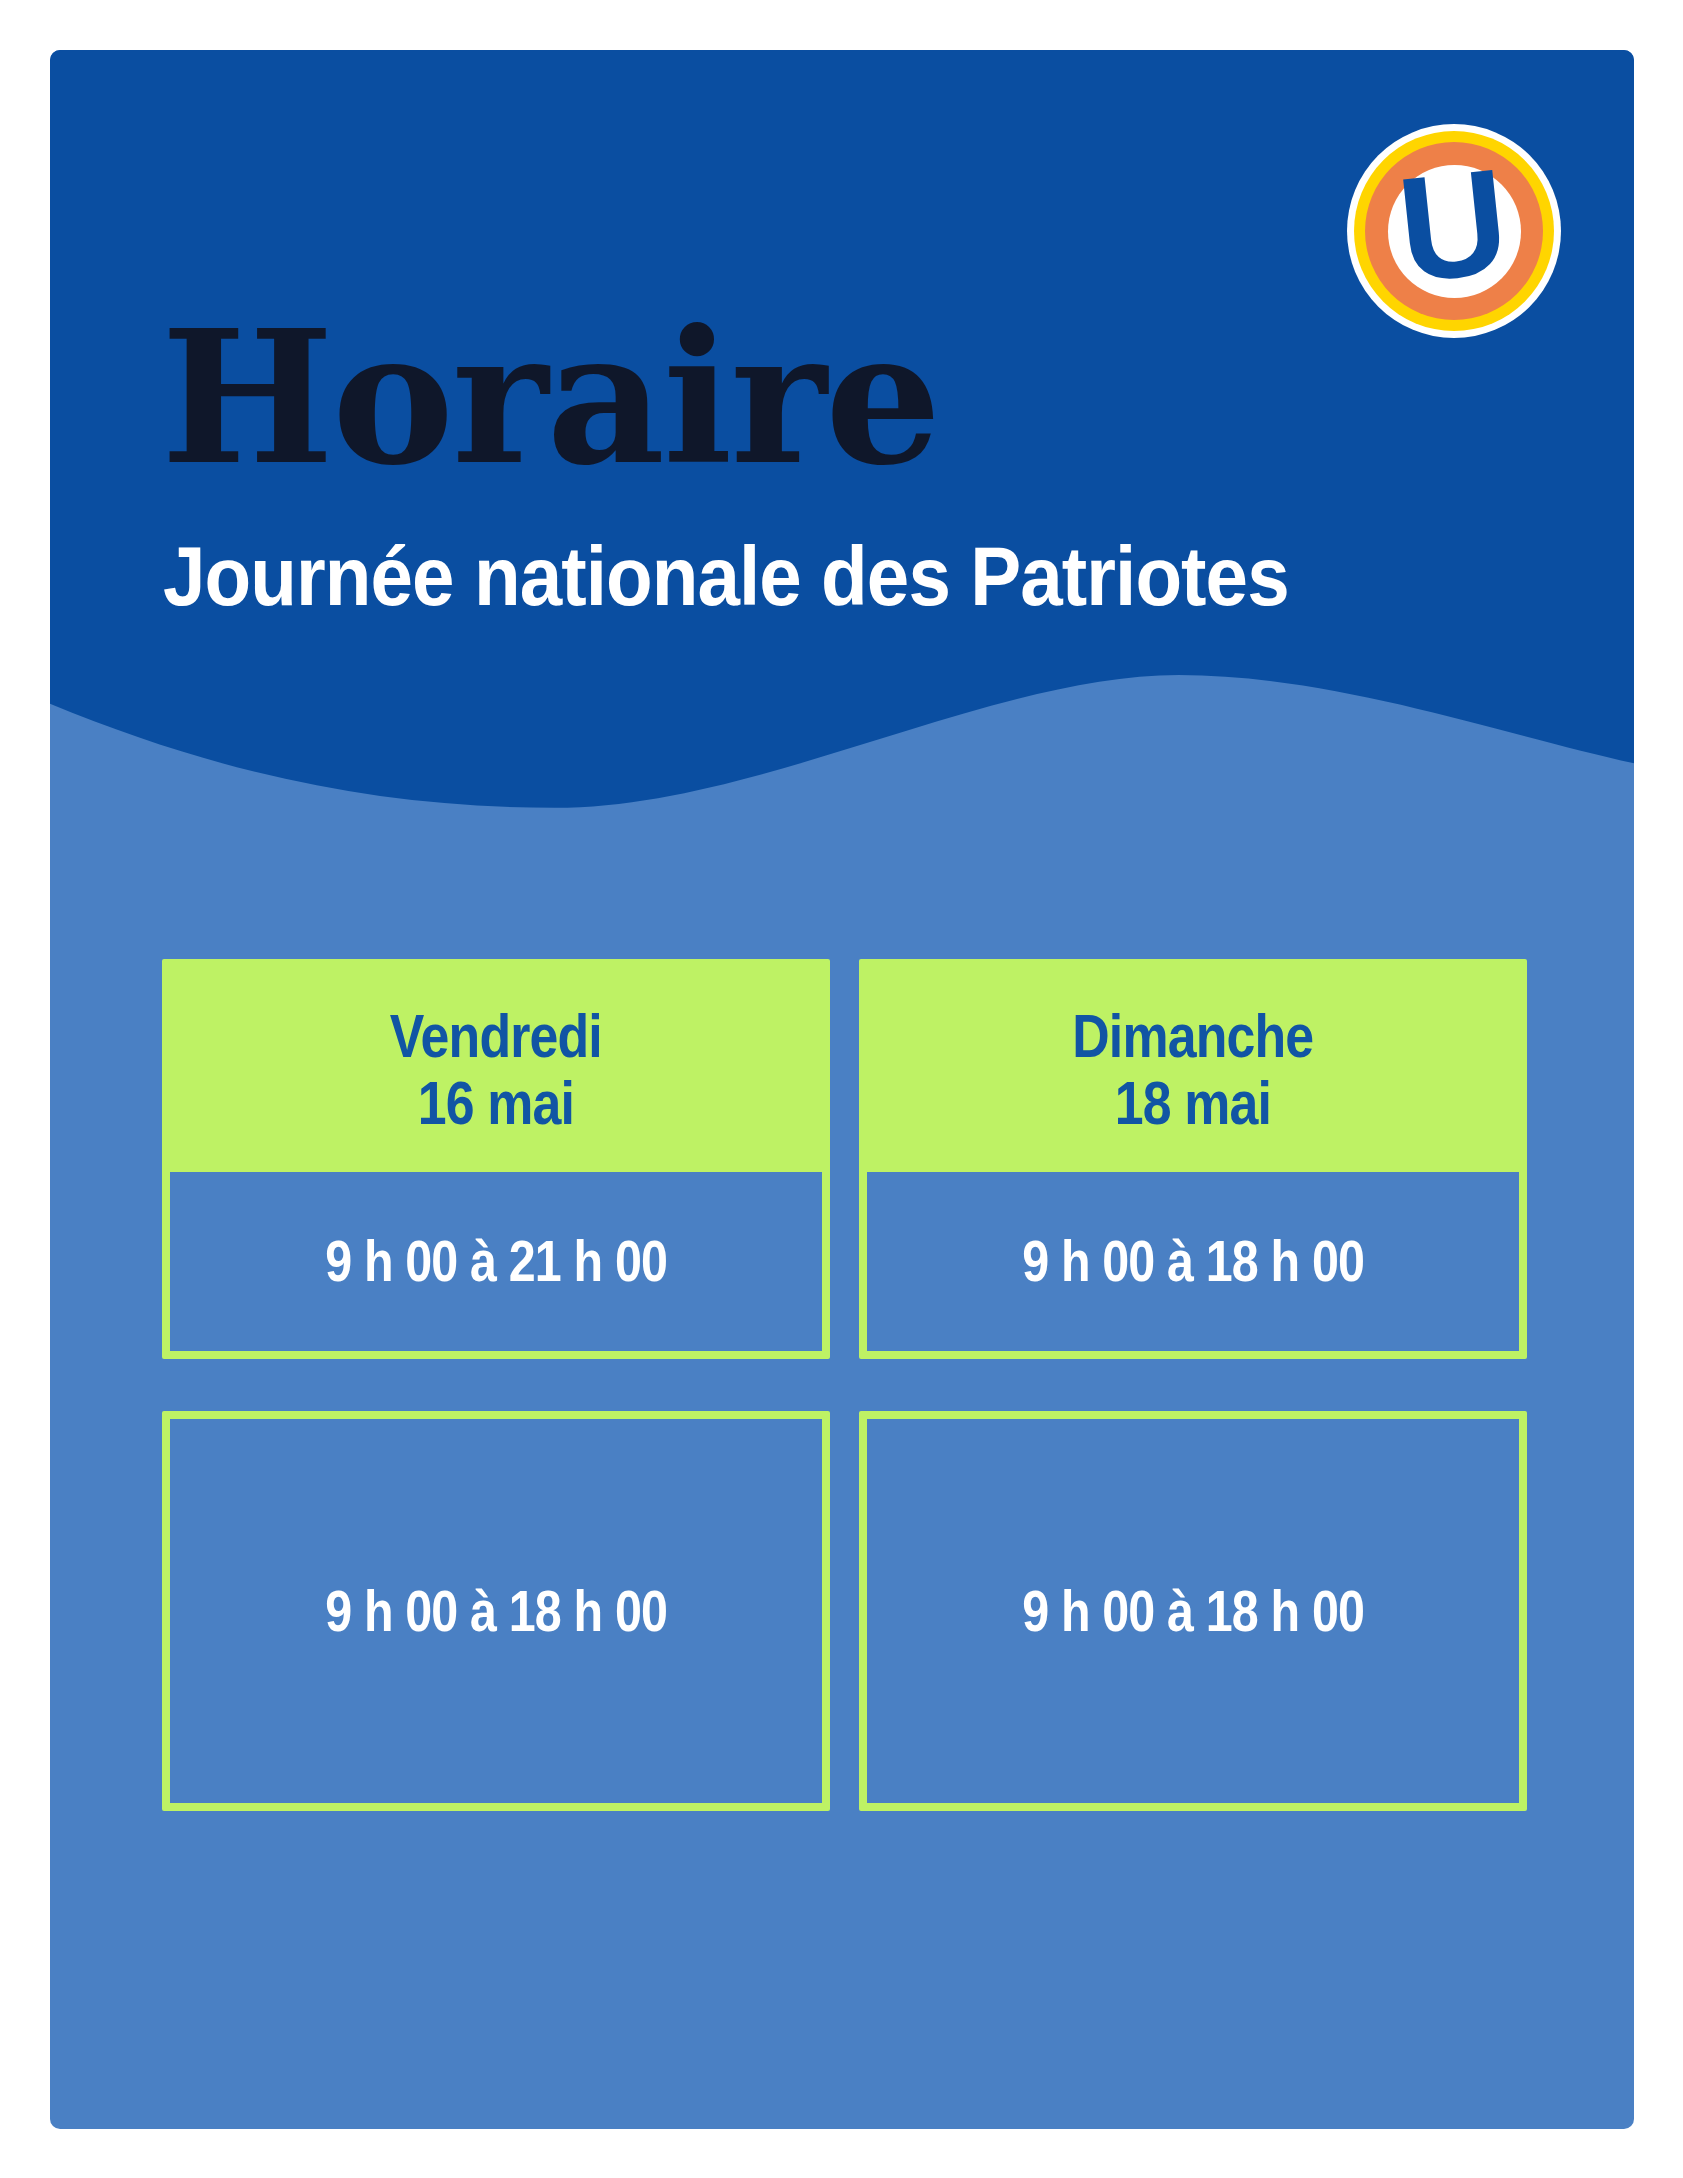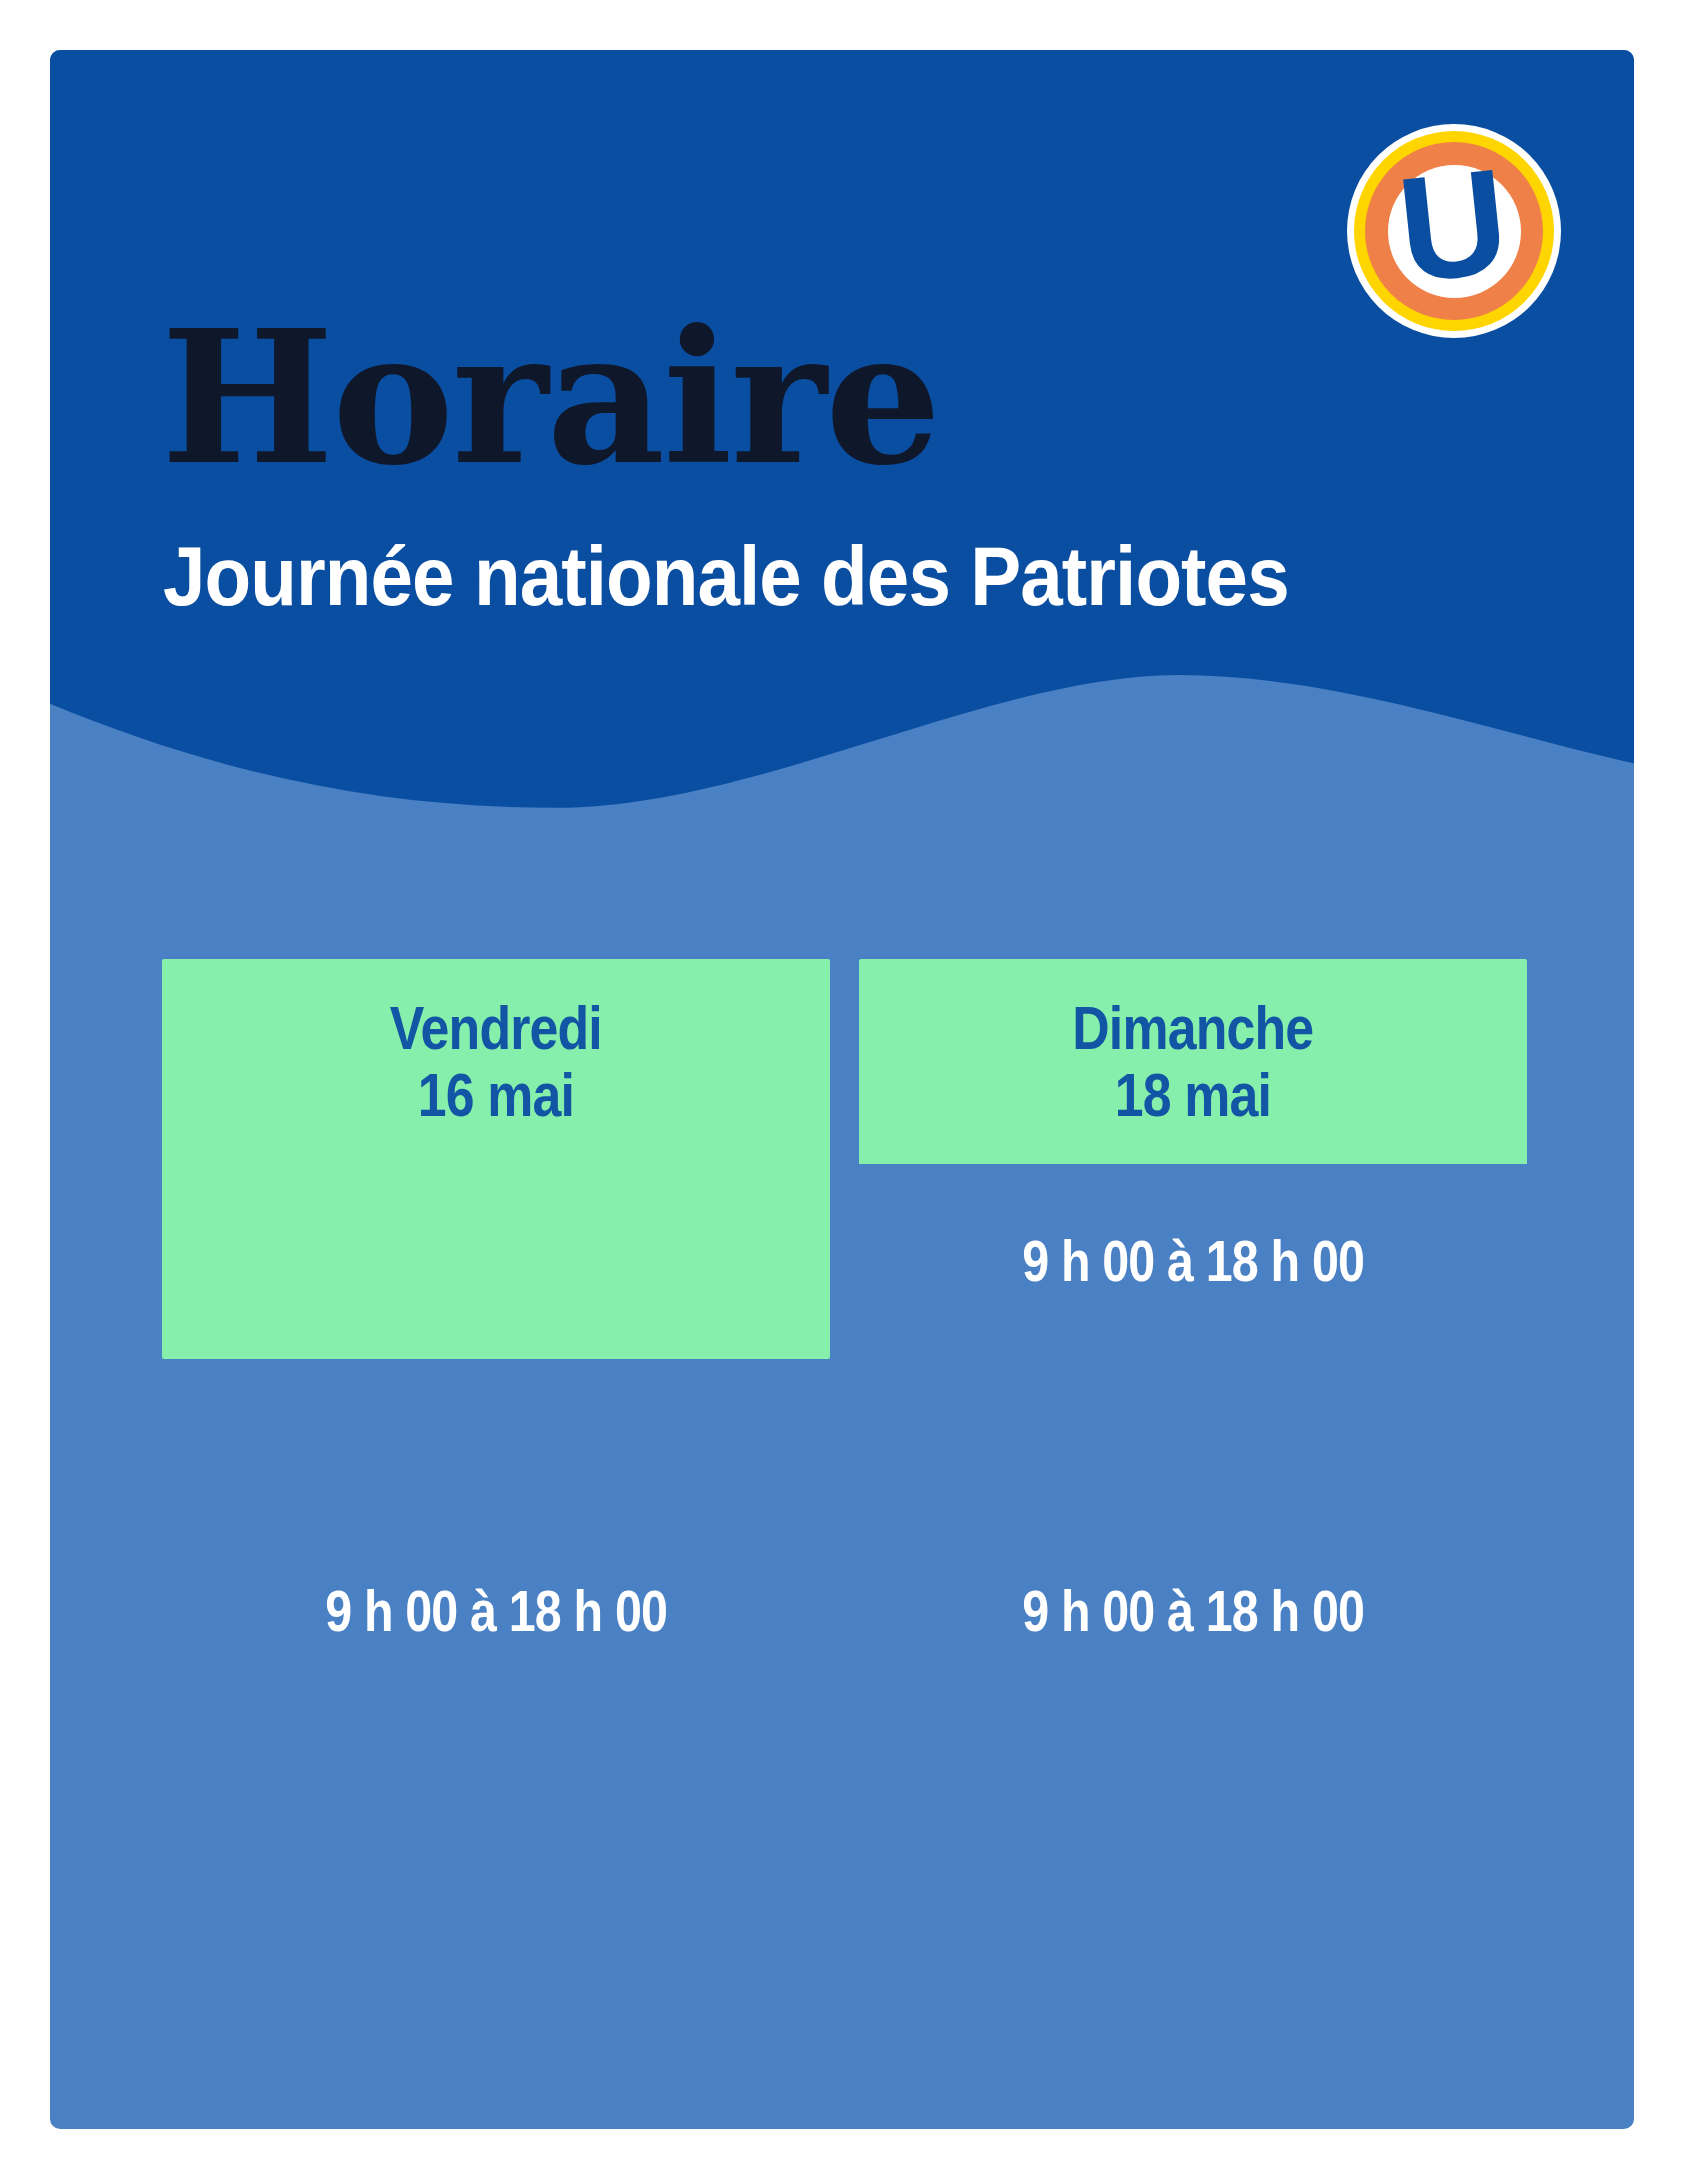--- a/index.html
+++ b/index.html
@@ -60,23 +60,23 @@
   }
   
   .cards{
     position:absolute;left:112px;top:909px;
     display:grid;
     grid-template-columns:668px 668px;
     grid-auto-rows:400px;
     column-gap:29px;row-gap:52px;
   }
   .card{
-    background:#86efac;
+    background:#bef264;
     border-radius:2px;
-    padding:0;
+    padding:8px;
     display:flex;flex-direction:column;
     box-sizing:border-box;
   }
   .card-top{
     height:205px;flex:none;
     display:flex;flex-direction:column;align-items:center;justify-content:center;
   }
   .card-day,.card-date{
     color:#1155A4;
     font-size:61px;line-height:67px;font-weight:700;
@@ -124,20 +124,23 @@
 
     <h2 class="subtitle">Journée nationale des Patriotes</h2>
 
     <div class="cards">
 
       <div class="card">
         <div class="card-top">
           <div class="card-day">Vendredi</div>
           <div class="card-date">16 mai</div>
         </div>
+        <div class="card-hours">
+          <span class="card-hours-text">9 h 00 à 21 h 00</span>
+        </div>
       </div>
 
       <div class="card">
         <div class="card-top">
           <div class="card-day">Dimanche</div>
           <div class="card-date">18 mai</div>
         </div>
         <div class="card-hours">
           <span class="card-hours-text">9 h 00 à 18 h 00</span>
         </div>

